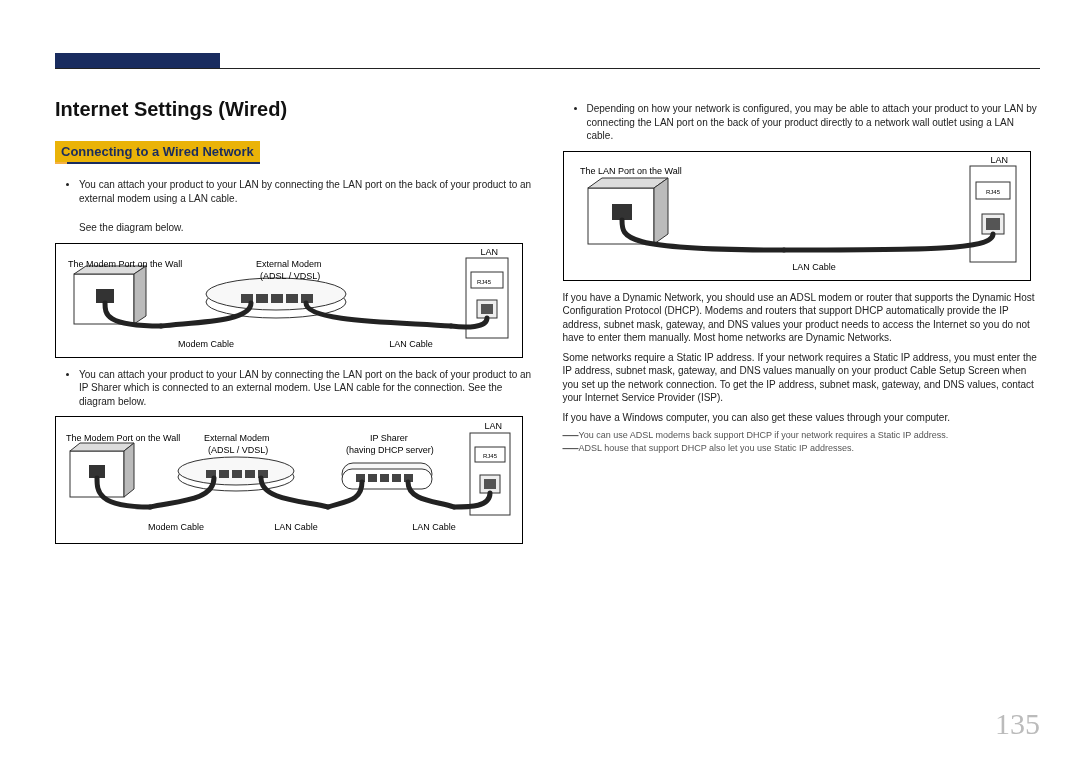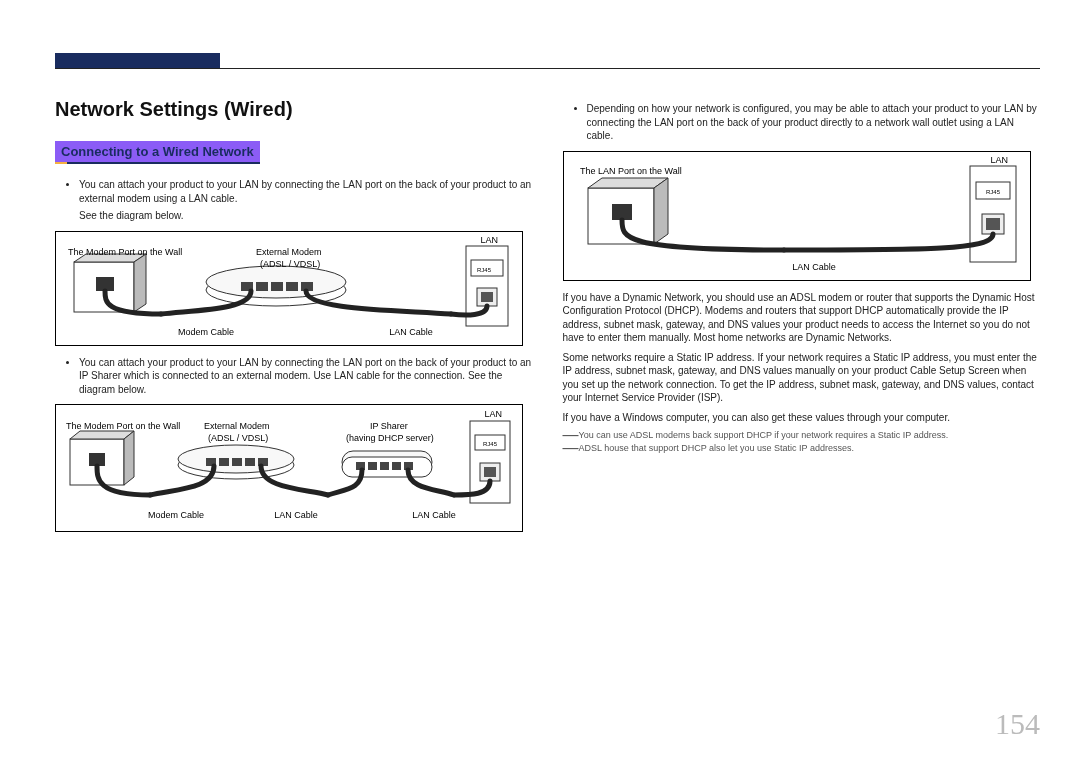--- a/index.html
+++ b/index.html
@@ -43,21 +43,21 @@
     color:#111;
   }
   h2.section-sub{
     display:inline-block;
     font-size:13px;
     font-weight:700;
     margin:6px 0 10px 0;
     padding:3px 6px;
     color:var(--navy);
     border-bottom:2px solid var(--navy);
-    background:#8b5cf6;
+    background:#eab308;
     position:relative;
   }
   h2.section-sub::after{
     content:"";
     position:absolute;
     left:0; bottom:-2px;
     width:12px; height:2px;
     background: #f5b041;
   }
   p{margin:4px 0 6px 0; line-height:1.35;}
@@ -98,26 +98,26 @@
 </style>
 </head>
 <body>
 
 <div class="top-mark"></div>
 <div class="top-rule"></div>
 
 <div class="columns">
 
   <div class="col">
-    <h1>Network Settings (Wired)</h1>
+    <h1>Internet Settings (Wired)</h1>
     <h2 class="section-sub">Connecting to a Wired Network</h2>
     <ul>
       <li>
         <span>You can attach your product to your LAN by connecting the LAN port on the back of your product to an external modem using a LAN cable.</span>
-        <div class="indent" style="margin-left:0;margin-top:4px;">See the diagram below.</div>
+        <div class="indent" style="margin-left:0;margin-top:16px;">See the diagram below.</div>
       </li>
     </ul>
 
     
     <div class="figure" style="height:115px;">
       <svg viewBox="0 0 468 115" width="468" height="115">
 
         <g>
           <rect x="18" y="30" width="60" height="50" fill="#fff" stroke="#333"></rect>
           <polygon points="18,30 30,22 90,22 78,30" fill="#ddd" stroke="#333"></polygon>
@@ -258,13 +258,13 @@
       <span class="dash">―</span>
       <span>You can use ADSL modems back support DHCP if your network requires a Static IP address.</span>
     </div>
     <div class="note-line">
       <span class="dash">―</span>
       <span>ADSL house that support DHCP also let you use Static IP addresses.</span>
     </div>
   </div>
 </div>
 
-<div class="pagenum">154</div>
+<div class="pagenum">135</div>
 
 </body></html>

